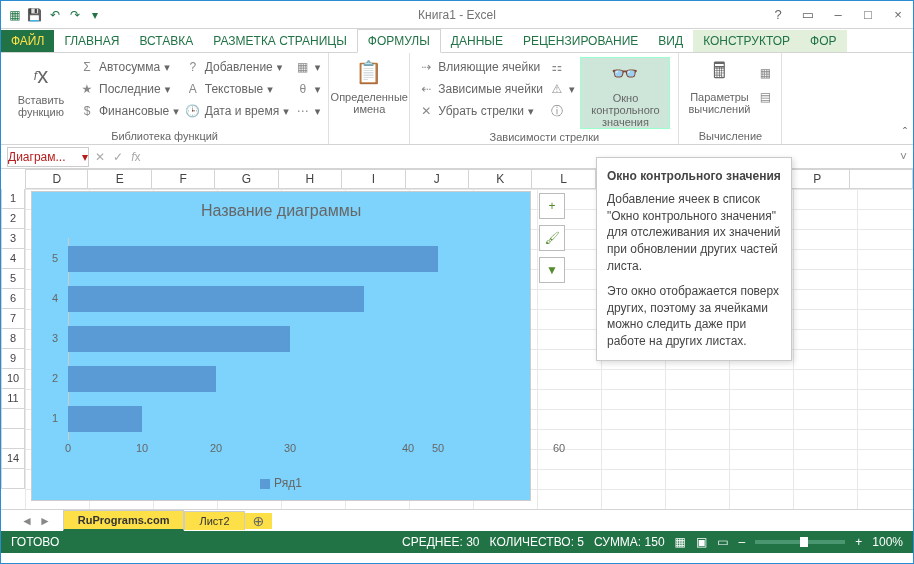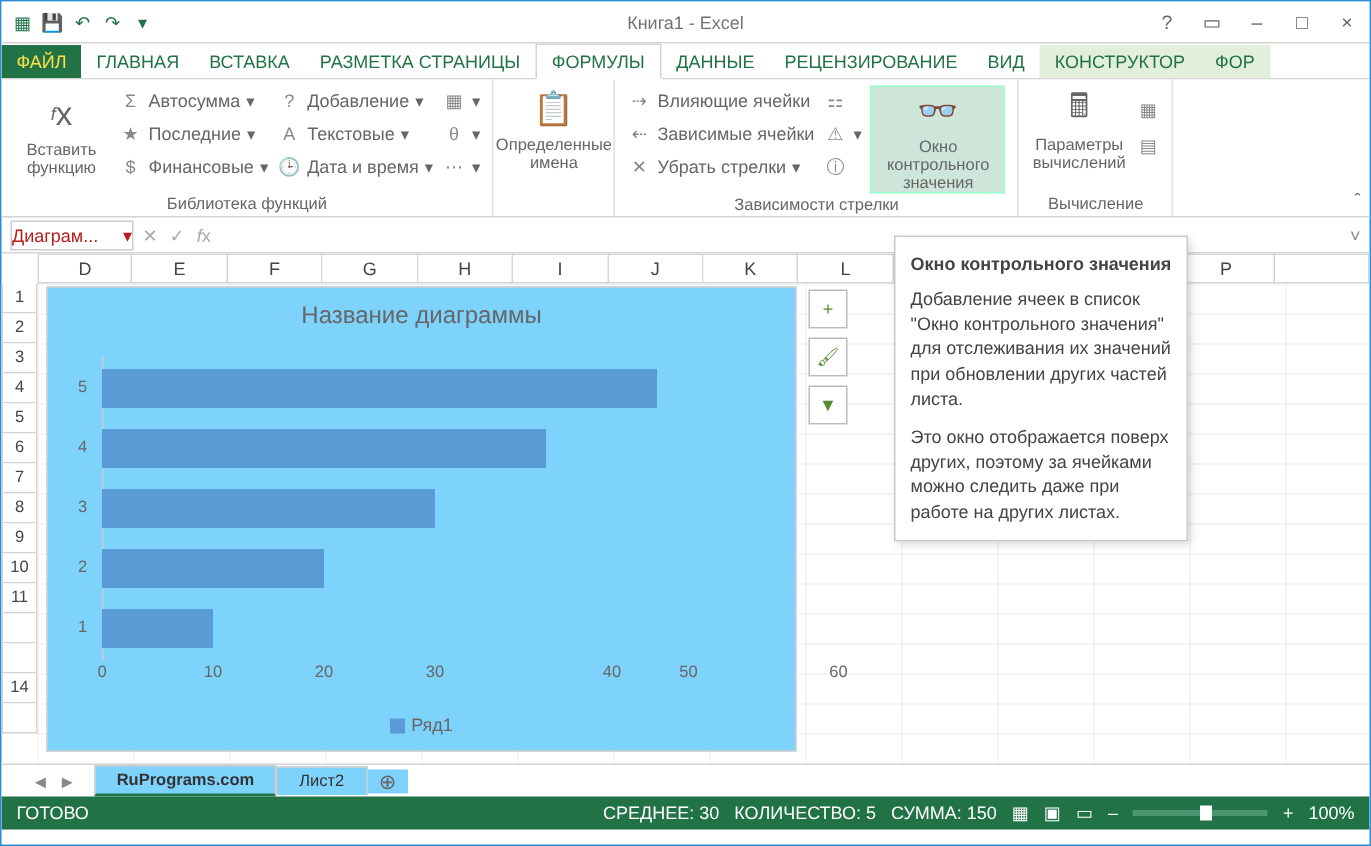--- a/index.html
+++ b/index.html
@@ -45,21 +45,21 @@
 .x-axis{position:absolute;left:36px;right:20px;bottom:42px;height:16px}
 .x-tick{position:absolute;font-size:11px;color:#666;transform:translateX(-50%)}
 .legend{position:absolute;bottom:10px;left:0;right:0;text-align:center;font-size:11px;color:#666}
 .legend .swatch{display:inline-block;width:10px;height:10px;background:#5b9bd5;margin-right:4px;vertical-align:middle}
 .chart-btns{position:absolute;left:514px;top:4px;display:flex;flex-direction:column;gap:6px}
 .chart-btn{width:26px;height:26px;border:1px solid #bbb;background:#fff;display:flex;align-items:center;justify-content:center;color:#558b2f}
 .tooltip{position:absolute;left:595px;top:156px;width:196px;background:#fff;border:1px solid #c9c9c9;padding:10px;box-shadow:2px 2px 6px rgba(0,0,0,.15);color:#444;font-size:11px;line-height:1.4}
 .tooltip b{display:block;margin-bottom:6px;font-size:12px}
 .sheet-tabs{height:22px;border-top:1px solid #d4d4d4;display:flex;align-items:center;padding-left:20px;gap:0;background:#fff}
 .sheet-nav{display:flex;gap:6px;color:#888;margin-right:12px}
-.stab{padding:3px 14px;border:1px solid #ccc;border-bottom:none;background:#7dd3fc;font-size:11px;color:#333}
+.stab{padding:3px 14px;border:1px solid #ccc;border-bottom:none;background:#fde047;font-size:11px;color:#333}
 .stab.active{font-weight:bold;border-bottom:2px solid #217346}
 .stab.add{border:none;color:#666;font-size:14px;padding:0 8px}
 .status{height:22px;background:#217346;color:#fff;display:flex;align-items:center;padding:0 10px;font-size:11px;justify-content:space-between}
 .status-left{display:flex;gap:18px}
 .status-right{display:flex;gap:10px;align-items:center}
 .zoom-slider{width:90px;height:4px;background:#4a9670;position:relative}
 .zoom-slider::after{content:"";position:absolute;left:50%;top:-3px;width:8px;height:10px;background:#fff}
 .vline{position:absolute;left:36px;top:46px;bottom:60px;width:1px;background:#ccc}
 </style>
 </head>
@@ -247,21 +247,21 @@
           <div class="y-lbl" style="top: 60px;">4</div>
           <div class="bar" style="top: 8px; width: 370px;"></div>
           <div class="y-lbl" style="top: 20px;">5</div>
         </div>
       <div class="x-axis" id="xaxis">
           <div class="x-tick" style="left: 0px;">0</div>
           <div class="x-tick" style="left: 74px;">10</div>
           <div class="x-tick" style="left: 148px;">20</div>
           <div class="x-tick" style="left: 222px;">30</div>
           <div class="x-tick" style="left: 296px; margin-left: 44px;">40</div>
-          <div class="x-tick" style="left: 391px;">50</div>
+          <div class="x-tick" style="left: 370px;">50</div>
           <div class="x-tick" style="left: 444px; margin-left: 47px;">60</div>
         </div>
       <div class="legend"><span class="swatch"></span><span>Ряд1</span></div>
     </div>
     <div class="chart-btns">
       <div class="chart-btn">+</div>
       <div class="chart-btn">🖌</div>
       <div class="chart-btn">▼</div>
     </div>
   </div>

